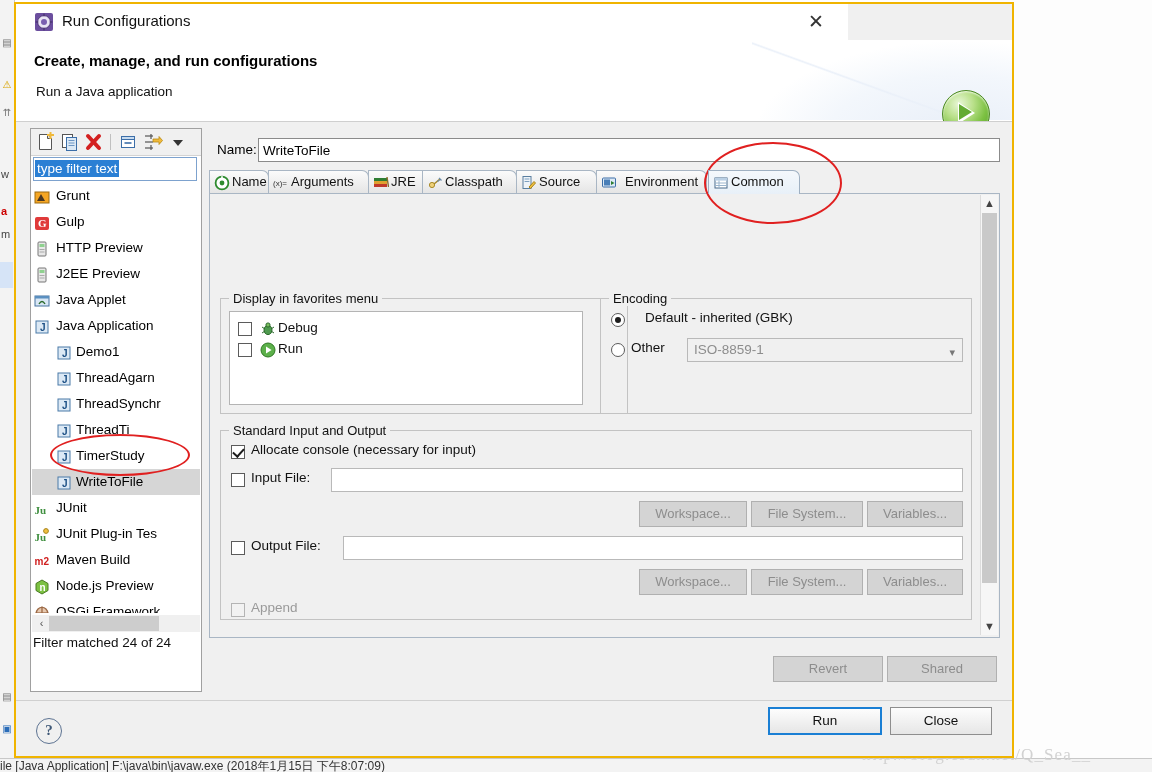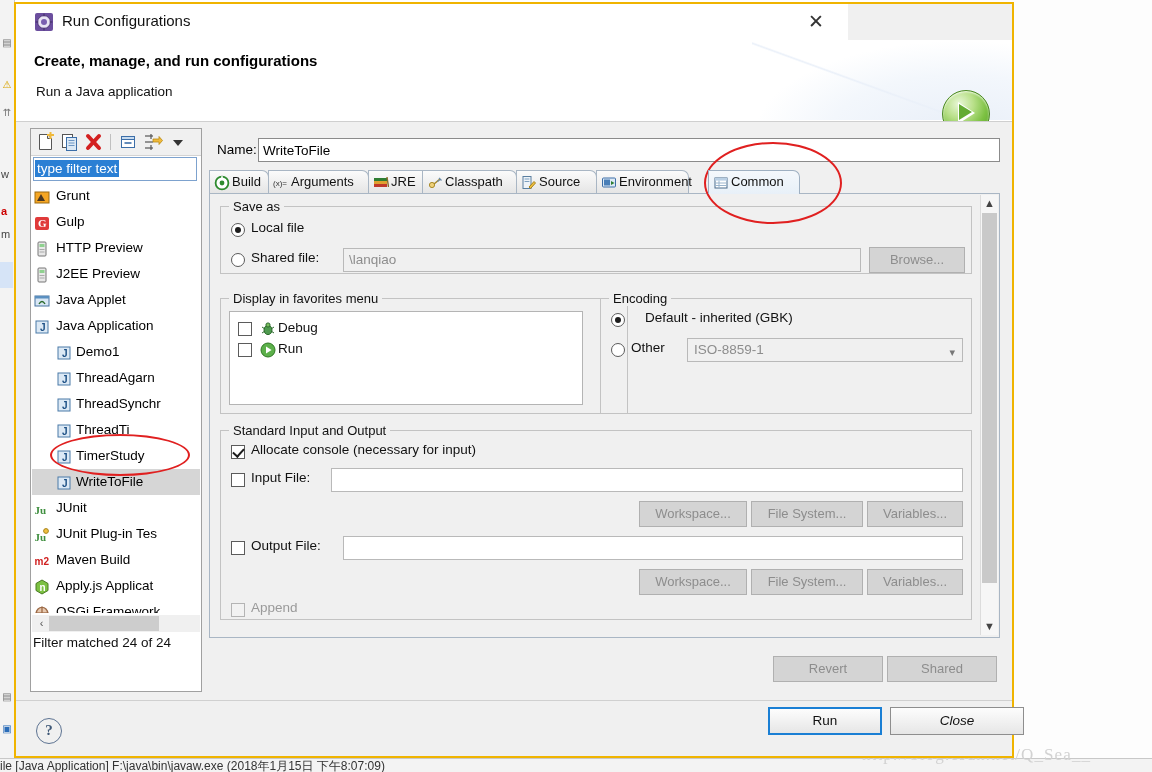--- a/index.html
+++ b/index.html
@@ -316,21 +316,21 @@
         <div class="tree-item"><span class="ico"><svg width="16" height="16" viewBox="0 0 16 16">
               <text x="0.5" y="14" fill="#3f8f3f" font-size="11" font-family="Liberation Serif,serif" font-weight="bold">Ju</text>
               <circle cx="12" cy="4" r="2.4" fill="#f0c040" stroke="#a8831a"></circle>
             </svg></span><span class="lbl">JUnit Plug-in Tes</span></div>
         <div class="tree-item"><span class="ico"><svg width="16" height="16" viewBox="0 0 16 16">
               <text x="0.5" y="12" fill="#d02020" font-size="10" font-family="Liberation Sans,sans-serif" font-weight="bold">m2</text>
             </svg></span><span class="lbl">Maven Build</span></div>
         <div class="tree-item"><span class="ico"><svg width="16" height="16" viewBox="0 0 16 16">
               <path d="M8 1 L14 4.5 L14 11.5 L8 15 L2 11.5 L2 4.5z" fill="#7cc142" stroke="#497a22"></path>
               <text x="5.6" y="12" fill="#fff" font-size="10" font-family="Liberation Sans,sans-serif" font-weight="bold">n</text>
-            </svg></span><span class="lbl">Apply.js Applicat</span></div>
+            </svg></span><span class="lbl">Node.js Preview</span></div>
         <div class="tree-item"><span class="ico"><svg width="16" height="16" viewBox="0 0 16 16">
               <circle cx="8" cy="8" r="5.6" fill="#e7c9b0" stroke="#9c6a46" stroke-width="1.3"></circle>
               <line x1="8" y1="1.4" x2="8" y2="14.6" stroke="#9c6a46" stroke-width="1.3"></line>
               <line x1="1.4" y1="8" x2="14.6" y2="8" stroke="#9c6a46" stroke-width="1.3"></line>
             </svg></span><span class="lbl">OSGi Framework</span></div>
       </div>
 
     <div class="tree-hscroll">
       <div class="arrow">‹</div>
       <div class="thumb"></div>
@@ -339,21 +339,21 @@
   </div>
 
   <div class="name-label">Name:</div>
   <input class="name-input" value="WriteToFile" style="">
 
   <div class="tabstrip" id="tabstrip">
       <div class="tab" style="left: 0px; width: 60px;"><span class="tico"><svg width="16" height="16" viewBox="0 0 16 16">
             <circle cx="8" cy="8" r="6.4" fill="#fff" stroke="#2e8b2e" stroke-width="1.8"></circle>
             <rect x="7.2" y="1.2" width="1.6" height="5" fill="#fff"></rect>
             <circle cx="8" cy="8" r="2.4" fill="#2e8b2e"></circle>
-          </svg></span><span>Build</span></div>
+          </svg></span><span>Name</span></div>
       <div class="tab" style="left: 59px; width: 101px;"><span class="tico"><svg width="16" height="16" viewBox="0 0 16 16">
             <text x="0" y="11" fill="#333" font-size="8" font-family="Liberation Sans,sans-serif">(x)=</text>
           </svg></span><span>Arguments</span></div>
       <div class="tab" style="left: 159px; width: 70px;"><span class="tico"><svg width="16" height="16" viewBox="0 0 16 16">
             <rect x="1" y="9" width="13" height="3" fill="#c0392b"></rect>
             <rect x="1" y="6" width="13" height="3" fill="#e0a030"></rect>
             <rect x="1" y="3" width="13" height="3" fill="#2e7d32"></rect>
             <path d="M14 2 L15.5 12" stroke="#8a6a2a" stroke-width="1.4"></path>
           </svg></span><span>JRE</span></div>
       <div class="tab" style="left: 213px; width: 95px;"><span class="tico"><svg width="16" height="16" viewBox="0 0 16 16">
@@ -361,46 +361,37 @@
             <path d="M7 9 L13 4" stroke="#a88a2a" stroke-width="1.6"></path>
             <path d="M10.5 6.5 L12.5 5 M12 3 L14.5 5.5" stroke="#6a8aa8" stroke-width="1.3"></path>
           </svg></span><span>Classpath</span></div>
       <div class="tab" style="left: 307px; width: 81px;"><span class="tico"><svg width="16" height="16" viewBox="0 0 16 16">
             <rect x="2" y="1.5" width="8" height="12" fill="#eef3f8" stroke="#5a7fa0"></rect>
             <g></g>
             <line x1="3.6" y1="4" x2="8.4" y2="4" stroke="#7da0c0"></line>
             <line x1="3.6" y1="6.5" x2="8.4" y2="6.5" stroke="#7da0c0"></line>
             <path d="M8 12 L13 6.5 L14.5 8 L9.6 13.5z" fill="#f0c040" stroke="#a8831a"></path>
           </svg></span><span>Source</span></div>
-      <div class="tab" style="left: 387px; width: 93px;"><span class="tico"><svg width="16" height="16" viewBox="0 0 16 16">
+      <div class="tab" style="left: 387px; width: 111px; text-align: right;"><span class="tico"><svg width="16" height="16" viewBox="0 0 16 16">
             <rect x="1.5" y="3" width="13" height="9" rx="1" fill="#dce9f5" stroke="#3c6ea8"></rect>
             <rect x="3" y="4.5" width="6" height="6" fill="#4a7fb8"></rect>
             <path d="M10 6 l3.5 2 -3.5 2z" fill="#2e7d32"></path>
           </svg></span><span>Environment</span></div>
       <div class="tab active" style="left: 499px; width: 92px;"><span class="tico"><svg width="16" height="16" viewBox="0 0 16 16">
             <rect x="2" y="3" width="12" height="10" fill="#fff" stroke="#4a6a8a"></rect>
             <rect x="2" y="3" width="12" height="2.6" fill="#b9cfe4"></rect>
             <line x1="2" y1="8" x2="14" y2="8" stroke="#9ab4cc"></line>
             <line x1="2" y1="10.5" x2="14" y2="10.5" stroke="#9ab4cc"></line>
             <line x1="6" y1="5.6" x2="6" y2="13" stroke="#9ab4cc"></line>
           </svg></span><span>Common</span></div>
     </div>
   <div class="tab-underline"></div>
 
   <div class="tabbody">
 
-    <div class="group" style="left:10px;top:12px;width:752px;height:68px;">
-      <div class="glabel">Save as</div>
-      <div class="radio on" style="left:10px;top:16px"></div>
-      <div class="ftxt" style="left:30px;top:13px">Local file</div>
-      <div class="radio" style="left:10px;top:46px"></div>
-      <div class="ftxt" style="left:30px;top:43px">Shared file:</div>
-      <div class="tfield" style="left:122px;top:41px;width:518px">\lanqiao</div>
-      <div class="btn" style="left:648px;top:40px;width:96px">Browse...</div>
-    </div>
 
     <div class="group" style="left:10px;top:104px;width:408px;height:116px;">
       <div class="glabel">Display in favorites menu</div>
       <div class="listbox" style="left:8px;top:12px;width:354px;height:94px;">
         <div style="position:absolute;left:8px;top:8px;">
           <div class="checkbox" style="left:0;top:2px"></div>
           <div style="position:absolute;left:22px;top:1px;width:16px;height:16px">
             <svg width="16" height="16" viewBox="0 0 16 16">
               <ellipse cx="8" cy="9" rx="4" ry="4.6" fill="#4f9a4f" stroke="#2d6b2d"></ellipse>
               <circle cx="8" cy="4" r="2.1" fill="#7bbf5e" stroke="#2d6b2d"></circle>
@@ -472,17 +463,17 @@
     </div>
   </div>
 
   <div class="btn" style="left:757px;top:652px;width:110px;">Revert</div>
   <div class="btn" style="left:871px;top:652px;width:110px;">Shared</div>
 
   <div class="sep-line"></div>
   <div class="help-icon">?</div>
 
   <div class="btn enabled focus" style="left:752px;top:703px;width:114px;height:28px;line-height:24px;font-size:13.5px;">Run</div>
-  <div class="btn enabled" style="left:874px;top:703px;width:134px;height:28px;line-height:26px;font-size:13.5px;font-style:italic;">Close</div>
+  <div class="btn enabled" style="left:874px;top:703px;width:102px;height:28px;line-height:26px;font-size:13.5px;">Close</div>
 </div>
 
 <div class="annot" style="left:704px;top:142px;width:134px;height:78px;"></div>
 <div class="annot" style="left:50px;top:434px;width:136px;height:38px;"></div>
 
 </body></html>

